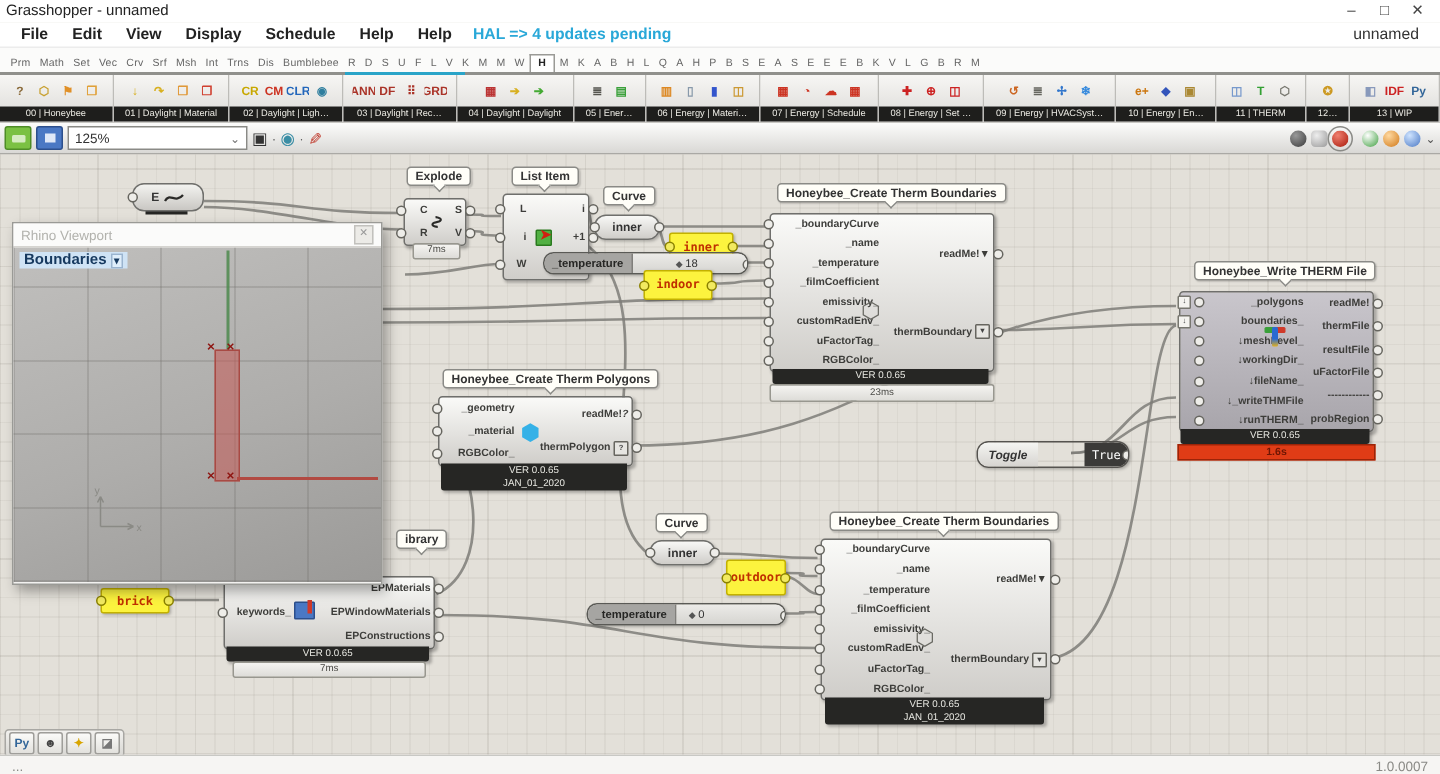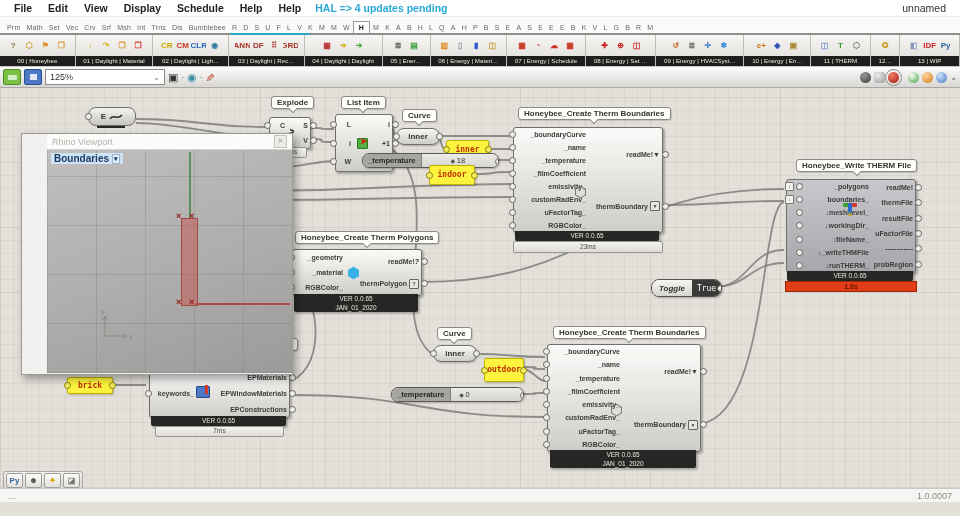--- a/index.html
+++ b/index.html
@@ -98,29 +98,29 @@
 
   .slider{position:absolute;z-index:10;height:13px;border:1px solid #5a5a56;border-radius:7px;display:flex;overflow:hidden;box-shadow:1px 1px 2px rgba(0,0,0,.25);}
   .slider .slabel{background:#a6a5a2;color:#262624;font-size:7.5px;font-weight:bold;display:flex;align-items:center;padding:0 5px;border-right:1px solid #807f7b;}
   .slider .srail{flex:1;background:linear-gradient(#ecebe8,#d6d5d1);display:flex;align-items:center;font-size:7.5px;color:#333;position:relative;}
   .slider .val::before{content:"◆ ";font-size:6px;color:#555;}
   .slider::after{content:"";position:absolute;right:-4px;top:4px;width:5px;height:5px;border:1px solid #66655f;border-radius:50%;background:#eeede9;}
   .slider .val{position:absolute;}
 
   #toggle{position:absolute;z-index:10;height:16px;display:flex;border:1px solid #55534f;border-radius:8px;overflow:hidden;box-shadow:1px 1px 2px rgba(0,0,0,.25);}
   #toggle .tlab{background:linear-gradient(#f5f5f2,#d6d4d0);font-size:8px;font-weight:bold;font-style:italic;color:#333;display:flex;align-items:center;padding:0 7px;}
-  #toggle .tval{background:#3b3a38;color:#fff;font-family:"DejaVu Sans Mono",monospace;font-size:8px;display:flex;align-items:center;padding:0 5px;}
+  #toggle .tval{background:#3b3a38;color:#fff;font-family:"DejaVu Sans Mono",monospace;font-size:8px;display:flex;align-items:center;padding:0 5px;margin-left:31px;}
   #toggle::after{content:"";position:absolute;right:-3px;top:5px;width:5px;height:5px;border:1px solid #66655f;border-radius:50%;background:#eeede9;}
 
   
   #wt-body{background:linear-gradient(#c9c6cc,#a8a5ab);}
   #wt-red{position:absolute;z-index:11;background:#e03c16;border:1px solid #9c2408;color:#6e1604;font-size:7px;font-weight:bold;text-align:center;line-height:9px;}
 
   
-  #vp{position:absolute;left:21px;top:45px;width:245px;height:240px;z-index:30;background:#f2f1ef;border:1px solid #9a9a96;box-shadow:3px 4px 8px rgba(0,0,0,.35);padding-left:25px;}
+  #vp{position:absolute;left:8px;top:45px;width:245px;height:240px;z-index:30;background:#f2f1ef;border:1px solid #9a9a96;box-shadow:3px 4px 8px rgba(0,0,0,.35);}
   #vp-title{height:15px;display:flex;align-items:center;font-size:9px;color:#b2b2ad;padding:0 5px;background:#fbfbfa;}
   #vp-title .spacer{flex:1;}
   #vp-close{width:11px;height:11px;background:#eceme8;background:#ecebe7;border:1px solid #c2c1bd;font-size:7px;line-height:10px;text-align:center;color:#999;}
   #vp-content{position:relative;height:223px;overflow:hidden;border-top:1px solid #d5d4d0;
     background:
       repeating-linear-gradient(0deg,rgba(110,108,104,.25) 0 1px,transparent 1px 49px),
       repeating-linear-gradient(90deg,rgba(110,108,104,.25) 0 1px,transparent 1px 49px),
       linear-gradient(160deg,#c0bfbd 0%,#aeadab 55%,#9b9a98 100%);}
   #vp-persp{position:absolute;left:4px;top:3px;background:#cfe3f5;color:#16395f;font-size:10px;font-weight:bold;padding:0 3px;display:flex;align-items:center;gap:3px;z-index:3;}
   #vp-persp .dd{font-size:7px;border:1px solid #9ab4cf;padding:0 1px;background:#dfeefb;}
@@ -149,20 +149,27 @@
   #tray{position:absolute;left:3px;top:383px;z-index:15;display:flex;gap:2px;background:linear-gradient(#f2f1ee,#d8d7d3);border:1px solid #a8a7a3;border-radius:3px;padding:1px 2px;}
   .trayicon{width:15px;height:13px;background:linear-gradient(#fbfbf9,#e2e1dd);border:1px solid #9f9e9a;border-radius:2px;font-size:8px;display:flex;align-items:center;justify-content:center;font-weight:bold;}
   #statusbar{height:13px;background:#f6f5f3;border-top:1px solid #c8c8c4;display:flex;align-items:center;font-size:9px;color:#8a8a86;padding:0 8px;}
   #statusbar .spacer{flex:1;}
 </style>
 </head>
 <body>
 
 <div id="app">
 
+  <div id="titlebar">
+    <span class="title">Grasshopper - unnamed</span>
+    <span class="spacer"></span>
+    <span class="winbtn">–</span>
+    <span class="winbtn">□</span>
+    <span class="winbtn">✕</span>
+  </div>
 
   <div id="menubar">
     <span style="display:flex;font-weight:bold;">
 
     <span class="menuitem">File</span>
         <span class="menuitem">Edit</span>
         <span class="menuitem">View</span>
         <span class="menuitem">Display</span>
         <span class="menuitem">Schedule</span>
         <span class="menuitem">Help</span>

